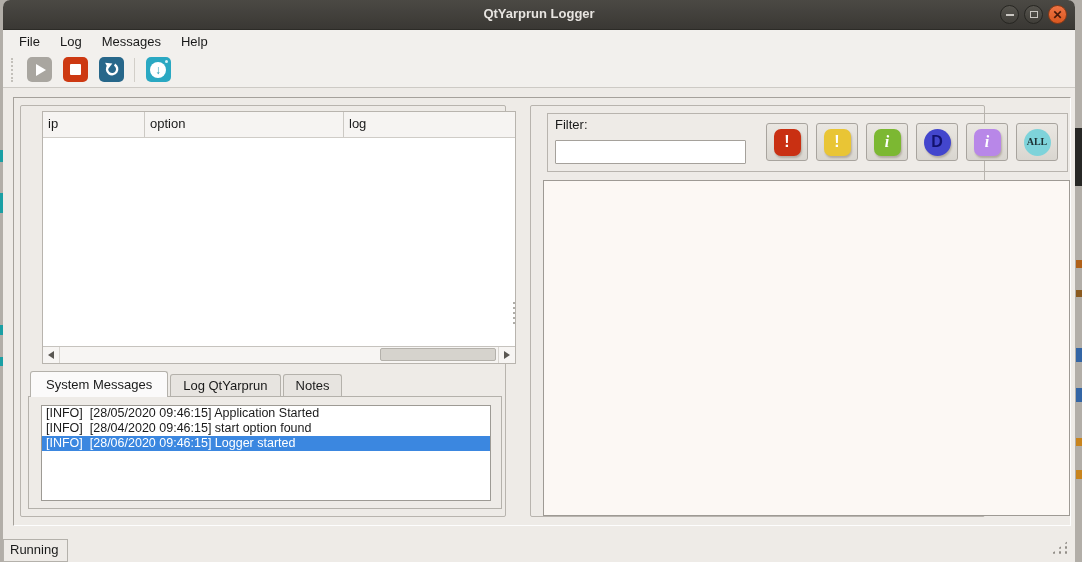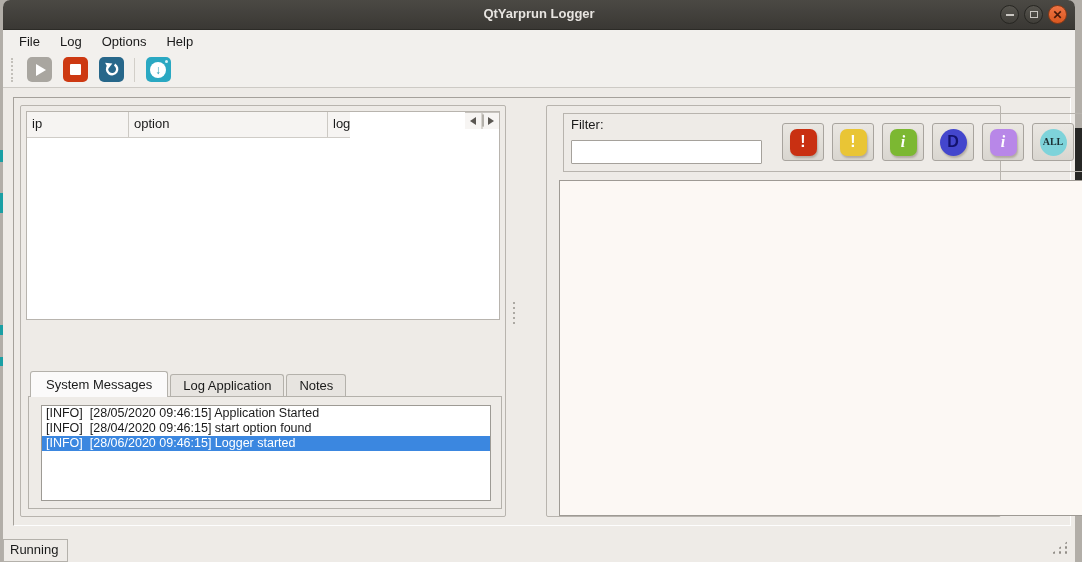--- a/index.html
+++ b/index.html
@@ -40,21 +40,21 @@
     color:#1f9ab4; font-weight:bold; font-size:12px; line-height:1; }
   .dl-dot { position:absolute; right:3px; top:3px; width:3px; height:3px; border-radius:50%; background:#d8f2f6; }
   .tsep { width:1px; height:24px; background:#d2cfc9; margin:0 5px; }
 
   
   .frame { position:absolute; left:10px; top:97px; width:1058px; height:429px;
     border:1px solid; border-color:#a5a19b #fdfdfd #fdfdfd #a5a19b; background:#eeebe7; }
 
   .leftbox { position:absolute; left:6px; top:7px; width:486px; height:412px; border:1px solid #b8b4ae; border-radius:2px; }
 
-  .table { position:absolute; left:5px; top:5px; width:474px; height:209px; border:1px solid #b8b4ae; background:#fff; display:flex; flex-direction:row; }
+  .table { position:absolute; left:21px; top:5px; width:474px; height:253px; border:1px solid #b8b4ae; background:#fff; display:flex; flex-direction:column; }
   .thead { height:26px; display:flex; background:#f6f4f2; border-bottom:1px solid #cfccc7; flex:none; }
   .th { padding:4px 0 0 5px; border-right:1px solid #ccc9c4; overflow:hidden; white-space:nowrap; }
   .col-ip { width:102px; } .col-process { width:199px; } .col-last { width:151px; } .col-log { flex:1; border-right:none; }
   .tbody { flex:1; background:#fff; }
   .hscroll { height:17px; flex:none; border-top:1px solid #c6c3be; background:#f7f5f3; display:flex; }
   .sb-arrow { width:17px; height:100%; display:flex; align-items:center; justify-content:center; flex:none; }
   .sb-arrow.left { border-right:1px solid #d8d5d0; }
   .sb-arrow.right { border-left:1px solid #d8d5d0; }
   .arr-l { width:0; height:0; border-right:6px solid #5a5752; border-top:4px solid transparent; border-bottom:4px solid transparent; }
   .arr-r { width:0; height:0; border-left:6px solid #5a5752; border-top:4px solid transparent; border-bottom:4px solid transparent; }
@@ -66,21 +66,21 @@
   .tab { border:1px solid #b4b1ab; border-bottom:none; border-radius:3px 3px 0 0; background:#e7e4e0; padding:3px 12px 3px 12px; margin-right:2px; position:relative; }
   .tab.active { background:#fbfafa; padding:5px 15px; z-index:2; margin-bottom:-1px; }
   .tabpanel { position:absolute; left:0; top:25px; width:474px; height:113px; border:1px solid #b4b1ab; background:#eeebe7; z-index:1; }
   .msglist { position:absolute; left:12px; top:8px; width:450px; height:96px; background:#fff; border:1px solid #9d9a94; overflow:hidden; }
   .msg { height:15px; line-height:15px; font-size:12.5px; padding-left:4px; white-space:pre; }
   .msg.selected { color:#fff; }
 
   .splitter { position:absolute; left:495px; top:195px; width:10px; height:40px; display:flex; flex-direction:column; align-items:center; gap:3px; justify-content:center; }
   .splitter i { width:2px; height:2px; background:#96938d; border-radius:50%; }
 
-  .rightbox { position:absolute; left:532px; top:7px; width:455px; height:412px; border:1px solid #b8b4ae; border-radius:2px; }
+  .rightbox { position:absolute; left:516px; top:7px; width:455px; height:412px; border:1px solid #b8b4ae; border-radius:2px; }
   .filterframe { position:absolute; left:16px; top:7px; width:521px; height:59px; border:1px solid #b8b4ae; }
   .filterlabel { position:absolute; left:7px; top:3px; }
   .filterinput { position:absolute; left:7px; top:26px; width:191px; height:24px; border:1px solid #a5a19b; background:#fff; font-family:"Liberation Sans",sans-serif; font-size:13px; padding:0 4px; border-radius:1px; }
   .fbtns { position:absolute; right:9px; top:9px; display:flex; gap:8px; }
   .fbtn { width:42px; height:38px; border:1px solid #a8a49e; border-radius:3px; background:linear-gradient(#eae7e2,#d9d6d0); display:flex; align-items:center; justify-content:center; }
   .badge { width:27px; height:27px; display:flex; align-items:center; justify-content:center; font-weight:bold; font-size:16px; line-height:1; color:#fff; box-shadow:1px 2px 2px rgba(60,40,20,.25); }
   .badge.rounded { border-radius:7px; font-family:"Liberation Serif", serif; font-style:italic; }
   .badge.circle { border-radius:50%; font-style:normal; }
   .badge.small-text { font-size:10px; font-family:Liberation Serif, serif; font-style:normal; letter-spacing:0; box-shadow:none; }
   .badge.bang { font-style:normal; font-family:"Liberation Sans",sans-serif; }
@@ -125,21 +125,21 @@
         </div>
       <div class="wbtn close">
           <span class="glyph-x">✕</span>
         </div>
     </div>
   </div>
 
   <div class="menubar">
     <div class="menu-item">File</div>
     <div class="menu-item">Log</div>
-    <div class="menu-item">Options</div>
+    <div class="menu-item">Messages</div>
     <div class="menu-item">Help</div>
   </div>
 
   <div class="toolbar">
     <div class="handle"></div>
     <button class="tbtn">
       <span class="ticon" style="background-color: rgb(169, 166, 160);">
           <span class="tri-play"></span>
         </span>
     </button>
@@ -185,21 +185,21 @@
           </div>
           <div class="sb-arrow right">
               <span class="arr-r"></span>
             </div>
         </div>
       </div>
 
       <div class="tabwidget">
         <div class="tabbar">
           <div class="tab active">System Messages</div>
-          <div class="tab">Log Application</div>
+          <div class="tab">Log QtYarprun</div>
           <div class="tab">Notes</div>
         </div>
         <div class="tabpanel">
           <div class="msglist">
             <div class="msg">[INFO]  [28/05/2020 09:46:15] Application Started</div>
             <div class="msg">[INFO]  [28/04/2020 09:46:15] start option found</div>
             <div class="msg selected" style="background-color: rgb(59, 135, 224);">[INFO]  [28/06/2020 09:46:15] Logger started</div>
           </div>
         </div>
       </div>

